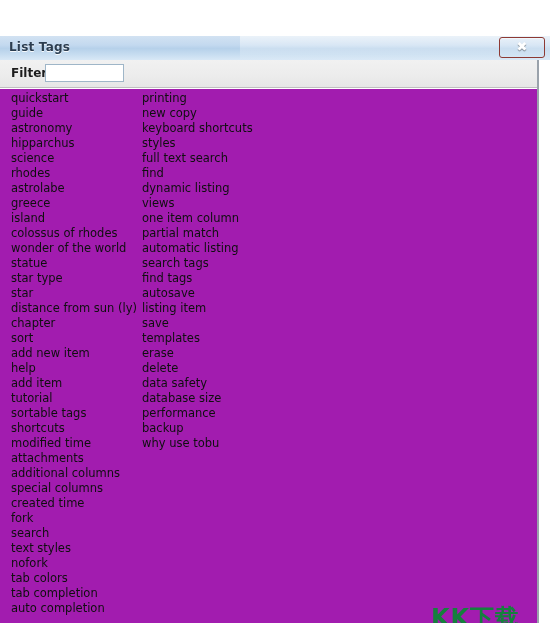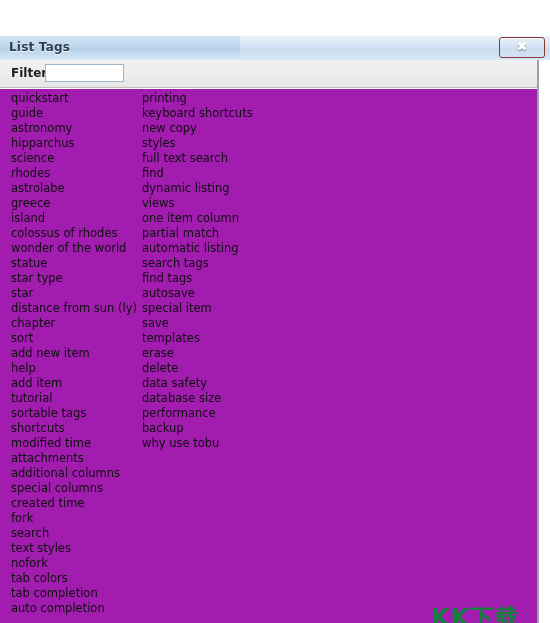--- a/index.html
+++ b/index.html
@@ -294,34 +294,34 @@
         <div class="tag-item">fork</div>
         <div class="tag-item">search</div>
         <div class="tag-item">text styles</div>
         <div class="tag-item">nofork</div>
         <div class="tag-item">tab colors</div>
         <div class="tag-item">tab completion</div>
         <div class="tag-item">auto completion</div>
       </div>
     <div class="tag-column col-2" id="tag-col-2">
         <div class="tag-item">printing</div>
+        <div class="tag-item">new copy</div>
         <div class="tag-item">keyboard shortcuts</div>
-        <div class="tag-item">new copy</div>
         <div class="tag-item">styles</div>
         <div class="tag-item">full text search</div>
         <div class="tag-item">find</div>
         <div class="tag-item">dynamic listing</div>
         <div class="tag-item">views</div>
         <div class="tag-item">one item column</div>
         <div class="tag-item">partial match</div>
         <div class="tag-item">automatic listing</div>
         <div class="tag-item">search tags</div>
         <div class="tag-item">find tags</div>
         <div class="tag-item">autosave</div>
-        <div class="tag-item">special item</div>
+        <div class="tag-item">listing item</div>
         <div class="tag-item">save</div>
         <div class="tag-item">templates</div>
         <div class="tag-item">erase</div>
         <div class="tag-item">delete</div>
         <div class="tag-item">data safety</div>
         <div class="tag-item">database size</div>
         <div class="tag-item">performance</div>
         <div class="tag-item">backup</div>
         <div class="tag-item">why use tobu</div>
       </div>

